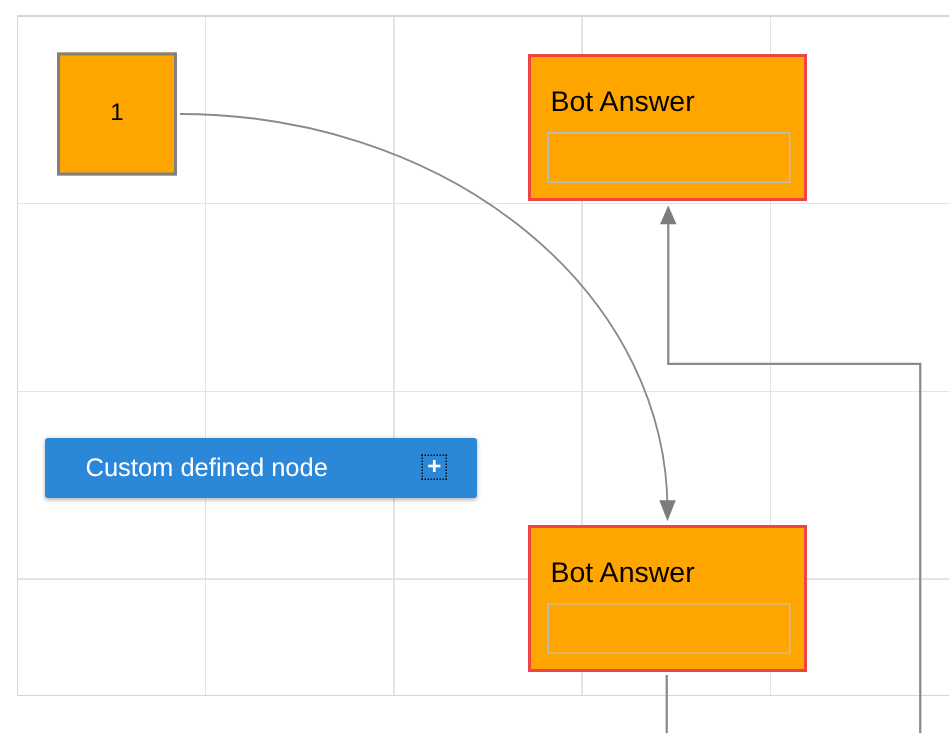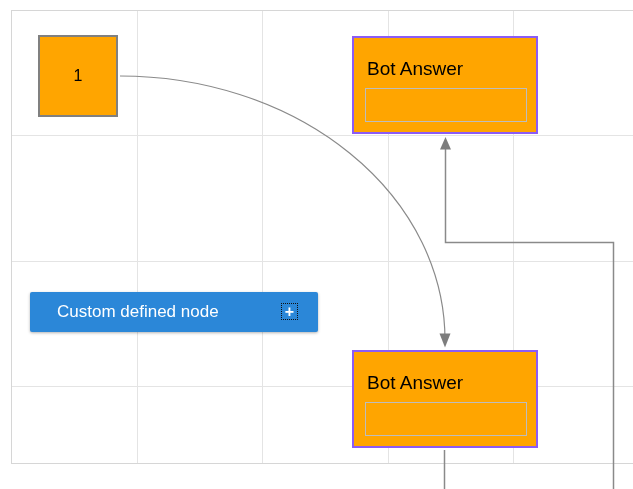--- a/index.html
+++ b/index.html
@@ -39,21 +39,21 @@
     color: #000000;
     cursor: default;
   }
   
   .bot-node {
     position: absolute;
     width: 186px;
     height: 98px;
     box-sizing: border-box;
     background: #ffa500;
-    border: 2px solid #8b5cf6;
+    border: 2px solid #ef4444;
   }
   .bot-node.top    { left: 352px; top: 36px; }
   .bot-node.bottom { left: 352px; top: 350px; }
   .bot-node .title {
     position: absolute;
     left: 13px;
     top: 20px;
     font-size: 19px;
     color: #000000;
     white-space: nowrap;

